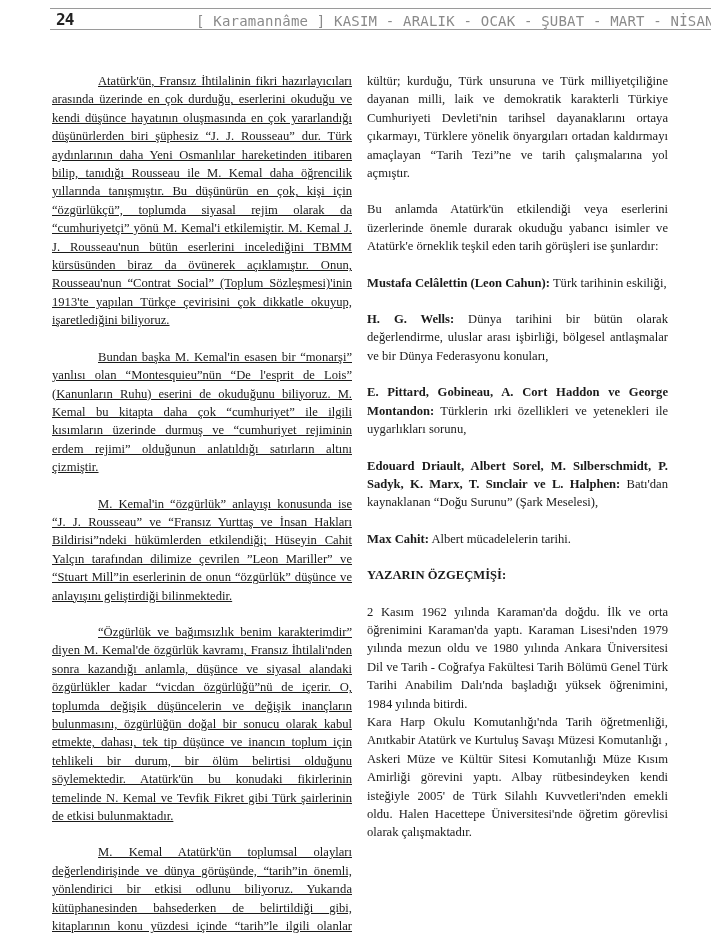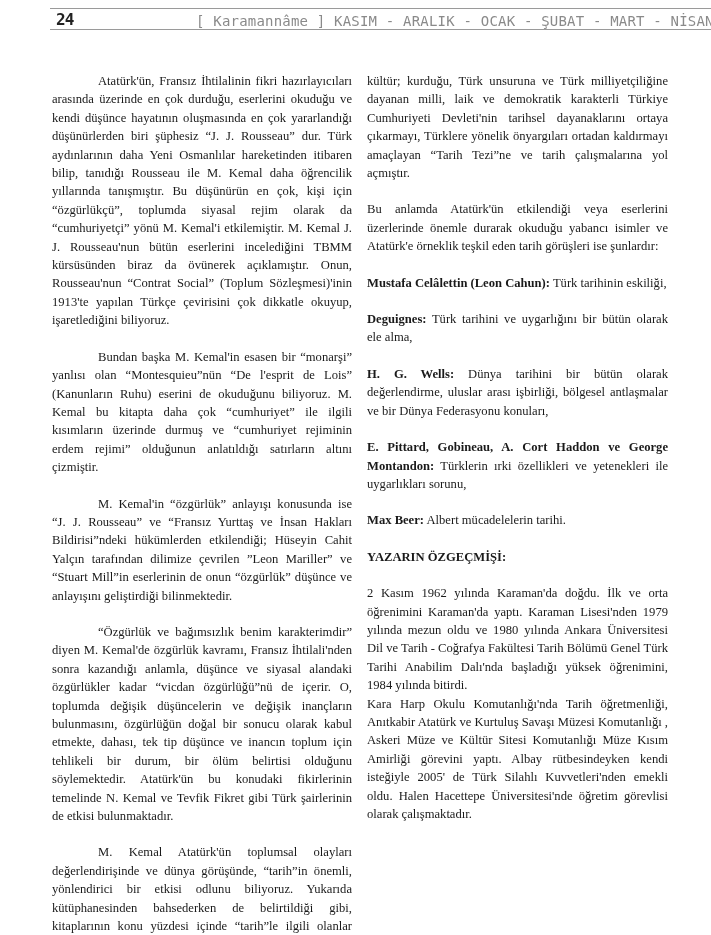--- a/index.html
+++ b/index.html
@@ -8,21 +8,21 @@
   .header { position:absolute; left:8px; top:8px; width:694px; height:20px;
             border-top:1px solid #9a9a9a; border-bottom:1px solid #9a9a9a;margin-left:42px; }
   .page-num { position:absolute; left:6px; top:1px; font-family:"DejaVu Sans Mono","Liberation Mono",monospace;
               font-size:16px; font-weight:bold; color:#222; letter-spacing:-1px; }
   .running { position:absolute; left:146px; top:4px; font-family:"DejaVu Sans Mono","Liberation Mono",monospace;
              font-size:14px; color:#8a8a8a; white-space:nowrap; letter-spacing:0.2px; }
   .col { position:absolute; top:72px; font-size:12.6px; line-height:18.4px; text-align:justify; }
   .col-left { left:52px; width:300px; }
   .col-right { left:367px; width:301px; top:72px; }
   .col p { margin:0; }
-  .indent { text-indent:46px; }
+  .indent { text-indent:46px;text-decoration:underline; }
   .gap { margin-top:18px !important; }
   .b { font-weight:bold;margin-top:40px; }
   .heading { font-weight:bold; }
 </style>
 </head>
 <body>
 
 <div class="header">
   <span class="page-num">24</span>
   <span class="running">[ Karamannâme ]   KASIM - ARALIK - OCAK - ŞUBAT - MART - NİSAN  2015</span>
@@ -34,21 +34,21 @@
   <p class="indent gap" style="margin-top:27px">M. Kemal'in “özgürlük” anlayışı konusunda ise “J. J. Rousseau” ve “Fransız Yurttaş ve İnsan Hakları Bildirisi”ndeki hükümlerden etkilendiği; Hüseyin Cahit Yalçın tarafından dilimize çevrilen ”Leon Mariller” ve “Stuart Mill”in eserlerinin de onun “özgürlük” düşünce ve anlayışını geliştirdiği bilinmektedir.</p>
   <p class="indent gap" style="margin-top:27px">“Özgürlük ve bağımsızlık benim karakterimdir” diyen M. Kemal'de özgürlük kavramı, Fransız İhtilali'nden sonra kazandığı anlamla, düşünce ve siyasal alandaki özgürlükler kadar “vicdan özgürlüğü”nü de içerir. O, toplumda değişik düşüncelerin ve değişik inançların bulunmasını, özgürlüğün doğal bir sonucu olarak kabul etmekte, dahası, tek tip düşünce ve inancın toplum için tehlikeli bir durum, bir ölüm belirtisi olduğunu söylemektedir. Atatürk'ün bu konudaki fikirlerinin temelinde N. Kemal ve Tevfik Fikret gibi Türk şairlerinin de etkisi bulunmaktadır.</p>
   <p class="indent gap" style="margin-top:27px">M. Kemal Atatürk'ün toplumsal olayları değerlendirişinde ve dünya görüşünde, “tarih”in önemli, yönlendirici bir etkisi odlunu biliyoruz. Yukarıda kütüphanesinden bahsederken de belirtildiği gibi, kitaplarının konu yüzdesi içinde “tarih”le ilgili olanlar birinci sırayı almakta idi. Tarihi olayları aralarındaki “sebep-sonuç ilişkisi”ni kavrayarak değerlendiren Atatürk'teki tarih bilinci, olayları tarihsel gelişimi içerisinde görecek ve değerlendirebilecek bir tarih kültürüne dönüşmüştür. Bu</p>
 </div>
 
 <div class="col col-right">
   <p>kültür; kurduğu, Türk unsuruna ve Türk milliyetçiliğine dayanan milli, laik ve demokratik karakterli Türkiye Cumhuriyeti Devleti'nin tarihsel dayanaklarını ortaya çıkarmayı, Türklere yönelik önyargıları ortadan kaldırmayı amaçlayan “Tarih Tezi”ne ve tarih çalışmalarına yol açmıştır.</p>
   <p class="gap">Bu anlamda Atatürk'ün etkilendiği veya eserlerini üzerlerinde önemle durarak okuduğu yabancı isimler ve Atatürk'e örneklik teşkil eden tarih görüşleri ise şunlardır:</p>
 
   <p class="gap"><span class="b">Mustafa Celâlettin (Leon Cahun):</span> <span>Türk tarihinin eskiliği,</span></p>
-  <p class="gap"><span class="b">Deguignes:</span> <span>Türk tarihini ve uygarlığını bir bütün olarak ele alma,</span></p>
   <p class="gap"><span class="b">H. G. Wells:</span> <span>Dünya tarihini bir bütün olarak değerlendirme, uluslar arası işbirliği, bölgesel antlaşmalar ve bir Dünya Federasyonu konuları,</span></p>
   <p class="gap"><span class="b">E. Pittard, Gobineau, A. Cort Haddon ve George Montandon:</span> <span>Türklerin ırki özellikleri ve yetenekleri ile uygarlıkları sorunu,</span></p>
-  <p class="gap"><span class="b">Max Beer:</span> <span>Albert mücadelelerin tarihi.</span></p>
+  <p class="gap"><span class="b">Edouard Driault, Albert Sorel, M. Sılberschmidt, P. Sadyk, K. Marx, T. Sınclair ve L. Halphen:</span> <span>Batı'dan kaynaklanan “Doğu Surunu” (Şark Meselesi),</span></p>
+  <p class="gap"><span class="b">Max Cahit:</span> <span>Albert mücadelelerin tarihi.</span></p>
 
   <p class="gap heading">YAZARIN ÖZGEÇMİŞİ:</p>
   <p class="gap">2 Kasım 1962 yılında Karaman'da doğdu. İlk ve orta öğrenimini Karaman'da yaptı. Karaman Lisesi'nden 1979 yılında mezun oldu ve 1980 yılında Ankara Üniversitesi Dil ve Tarih - Coğrafya Fakültesi Tarih Bölümü Genel Türk Tarihi Anabilim Dalı'nda başladığı yüksek öğrenimini, 1984 yılında bitirdi.</p>
   <p>Kara Harp Okulu Komutanlığı'nda  Tarih öğretmenliği, Anıtkabir Atatürk ve Kurtuluş Savaşı Müzesi Komutanlığı , Askeri Müze ve Kültür Sitesi Komutanlığı Müze Kısım Amirliği görevini yaptı. Albay rütbesindeyken kendi isteğiyle 2005' de Türk Silahlı Kuvvetleri'nden emekli oldu. Halen Hacettepe Üniversitesi'nde öğretim görevlisi olarak çalışmaktadır.</p>
 </div>
 
 </body></html>

